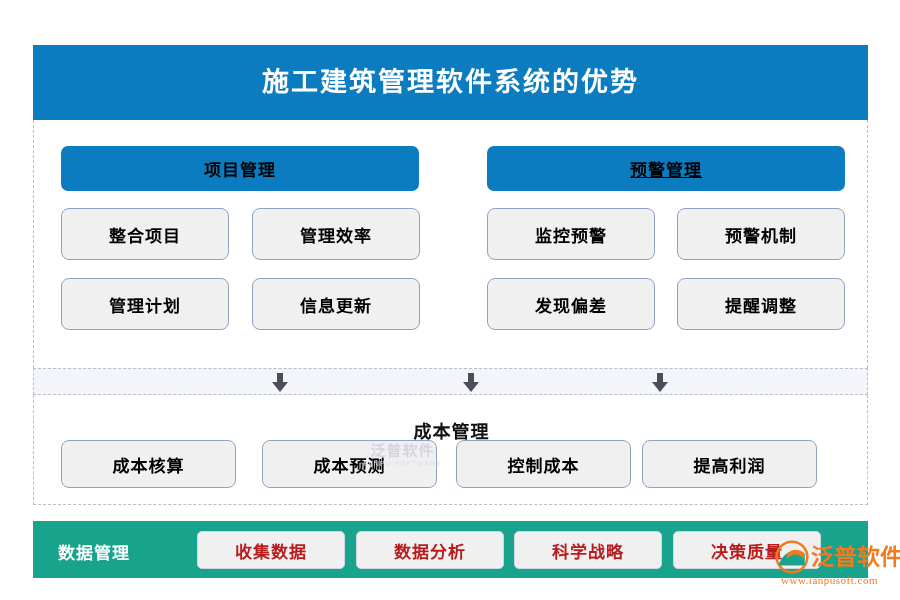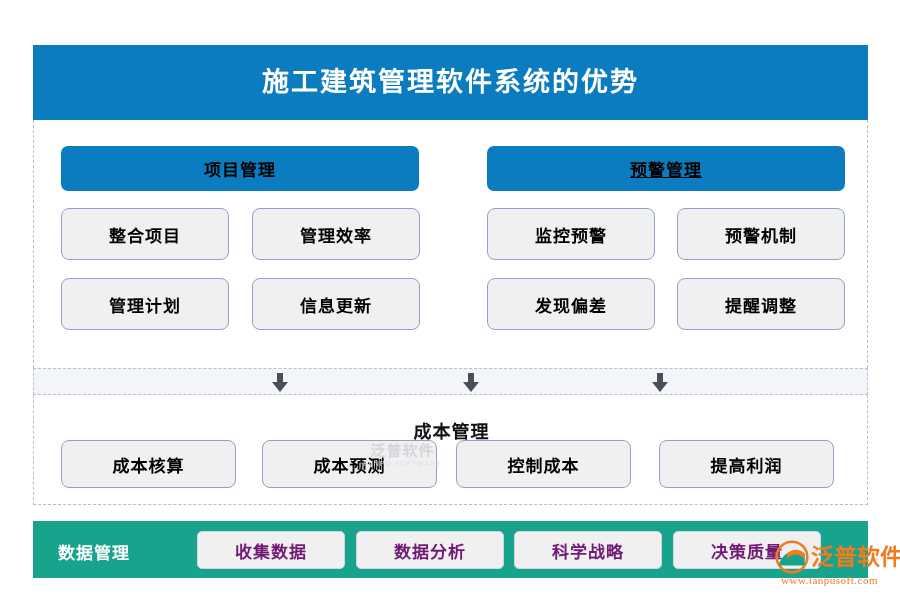--- a/index.html
+++ b/index.html
@@ -161,21 +161,21 @@
     font-size: 18px;
     font-weight: bold;
     color: #111111;
     letter-spacing: 1px;
     margin-top: 12px;
   }
   .cost-box { top: 45px; width: 175px; height: 48px; }
   .cost-box.b1 { left: 27px;  }
   .cost-box.b2 { left: 228px; }
   .cost-box.b3 { left: 422px; }
-  .cost-box.b4 { left: 625px; }
+  .cost-box.b4 { left: 608px; }
 
   
   .watermark {
     position: absolute;
     left: 350px;
     top: 443px;
     width: 105px;
     text-align: center;
     pointer-events: none;
     user-select: none;
@@ -219,21 +219,21 @@
     height: 38px;
     box-sizing: border-box;
     background: #f0f0f0;
     border: 1px solid #cfd6e2;
     border-radius: 5px;
     display: flex;
     align-items: center;
     justify-content: center;
     font-size: 17px;
     font-weight: bold;
-    color: #701a75;
+    color: #b91c1c;
     letter-spacing: 1px;
   }
   .green-box.g1 { left: 164px; }
   .green-box.g2 { left: 323px; }
   .green-box.g3 { left: 481px; }
   .green-box.g4 { left: 640px; }
 
   
   .logo {
     position: absolute;

